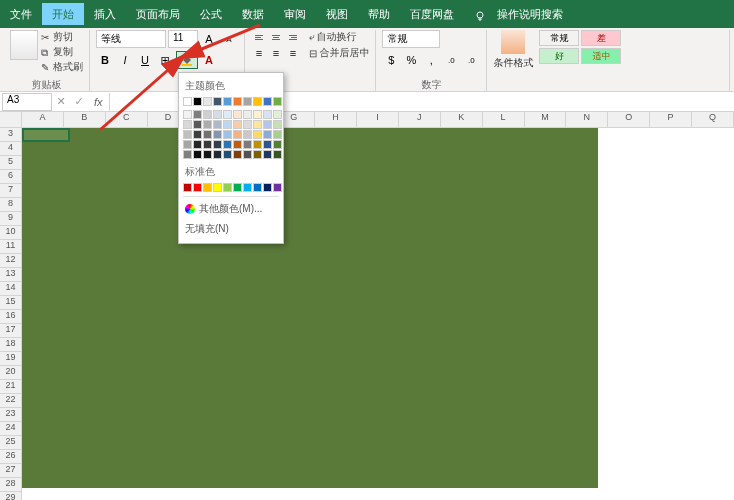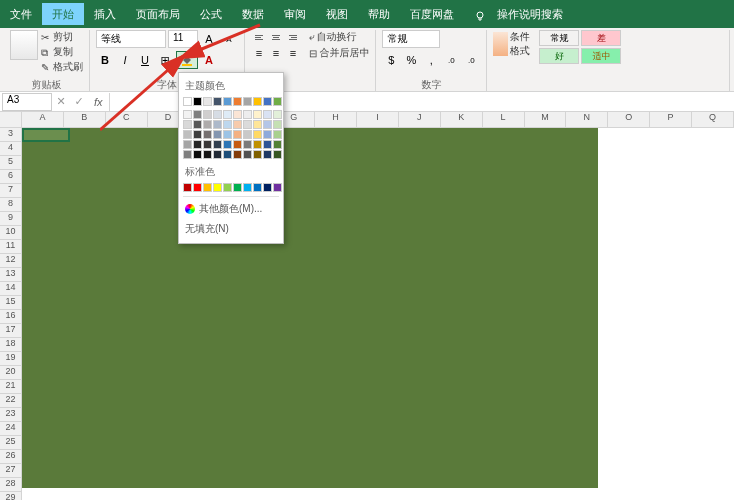--- a/index.html
+++ b/index.html
@@ -30,21 +30,21 @@
 .btn.underline { text-decoration: underline; }
 .fill-btn { width: 22px; border: 1px solid #217346; background: #d4edda; }
 
 .align-grid { display: grid; grid-template-columns: repeat(3, 16px); gap: 1px; }
 .align-cell { width: 16px; height: 14px; border: 1px solid transparent; display: flex; align-items: center; justify-content: center; }
 .align-bars { display: flex; flex-direction: column; gap: 1px; }
 .bar { height: 1px; background: #666; }
 
 .num-select { border: 1px solid #ccc; background: #fff; font-size: 10px; padding: 1px 4px; width: 58px; height: 18px; }
 
-.big-btn { display: flex; flex-direction: row; align-items: center; width: 40px; font-size: 10px; color: #333; gap: 2px; }
+.big-btn { display: flex; flex-direction: column; align-items: center; width: 40px; font-size: 10px; color: #333; gap: 2px; }
 .big-icon { width: 24px; height: 24px; }
 
 .style-grid { display: grid; grid-template-columns: 40px 40px; gap: 2px; }
 .style-cell { height: 16px; border: 1px solid #ccc; font-size: 9px; display: flex; align-items: center; justify-content: center; }
 
 .formula-bar { height: 20px; background: #fff; border-bottom: 1px solid #d4d4d4; display: flex; align-items: center; }
 .name-box { width: 50px; border: 1px solid #ccc; height: 18px; padding: 0 4px; font-size: 10px; margin-left: 2px; }
 .fx { padding: 0 6px; font-style: italic; color: #666; }
 
 .sheet { display: flex; height: 394px; }
@@ -132,21 +132,20 @@
           <svg width="14" height="14" viewBox="0 0 14 14">
               <path d="M3 7 L7 3 L11 7 L7 11 Z" fill="#666"></path>
               <rect x="2" y="11" width="10" height="2" fill="#ffc000"></rect>
             </svg>
         </div>
         <div class="btn">
             <span style="color:#c00000;font-weight:bold">A</span>
           </div>
       </div>
     </div>
-    <div class="group-label">字体</div>
   </div>
 
   <div class="group">
     <div class="group-body" style="gap:8px">
       <div style="display:flex;flex-direction:column;gap:2px">
         <div class="align-grid">
           <div class="align-cell">
               <div class="align-bars">
                 <div class="bar" style="width:8px"></div>
                 <div class="bar" style="width:6px"></div>

